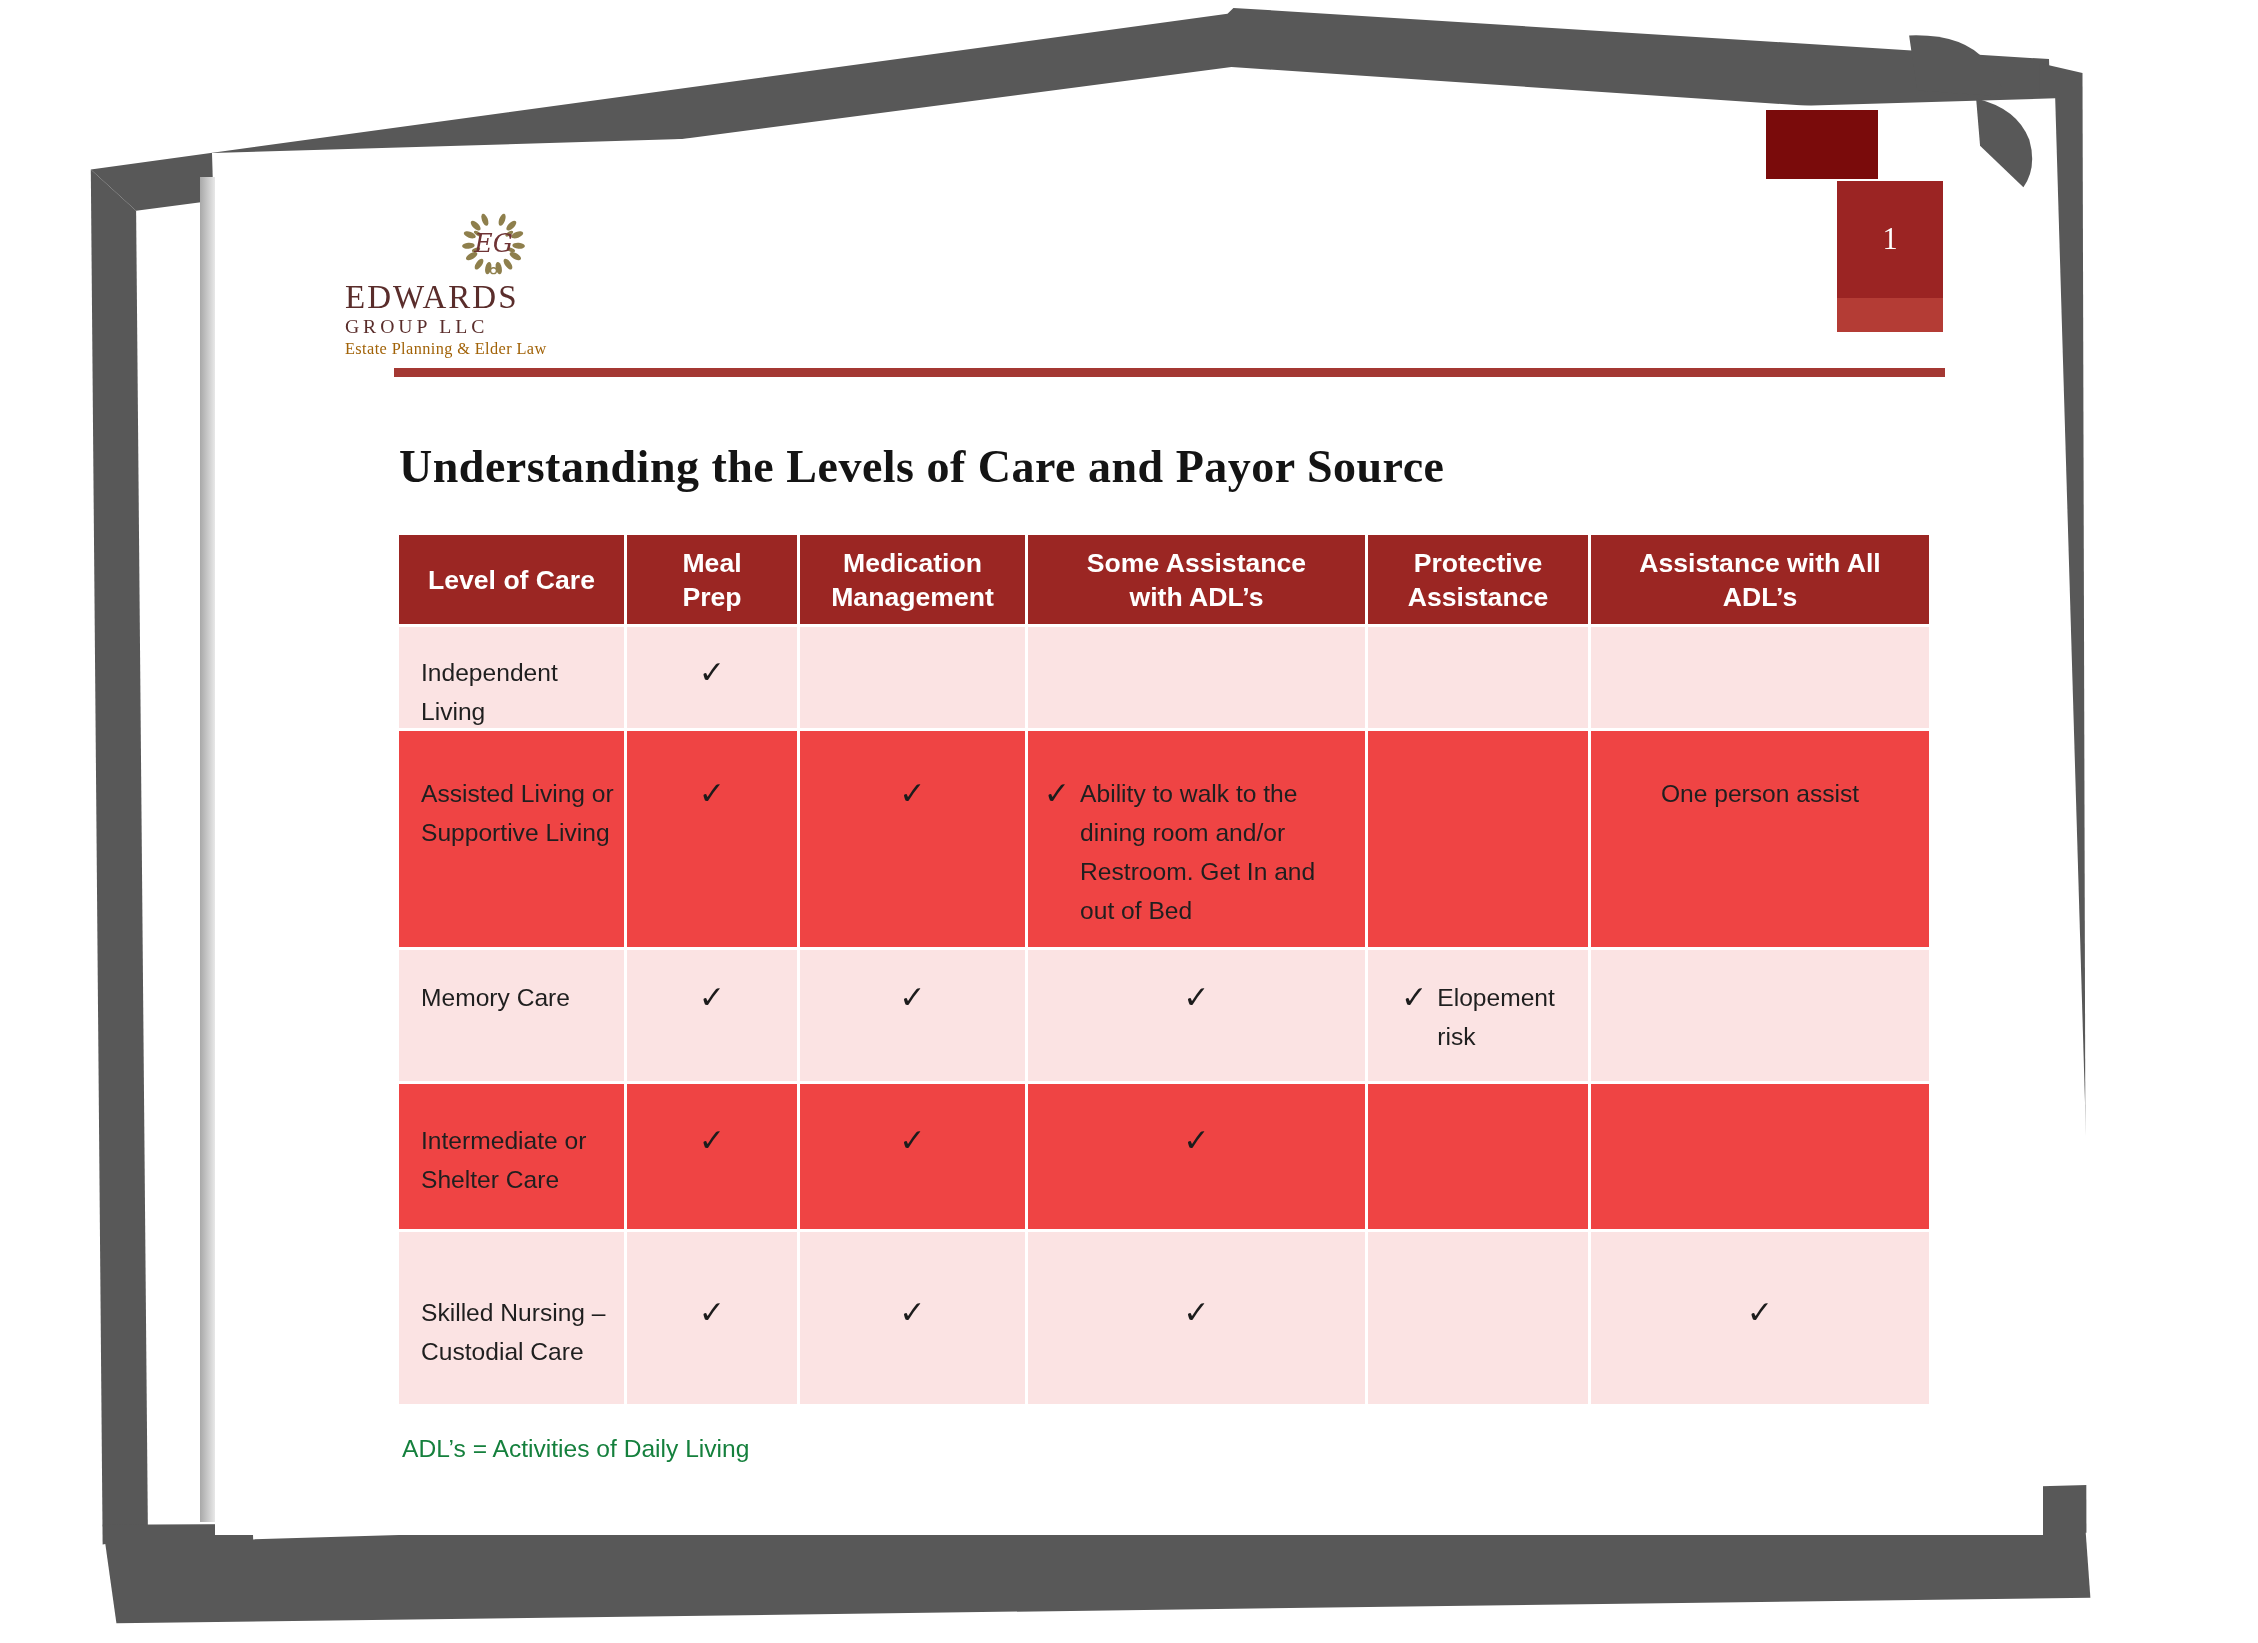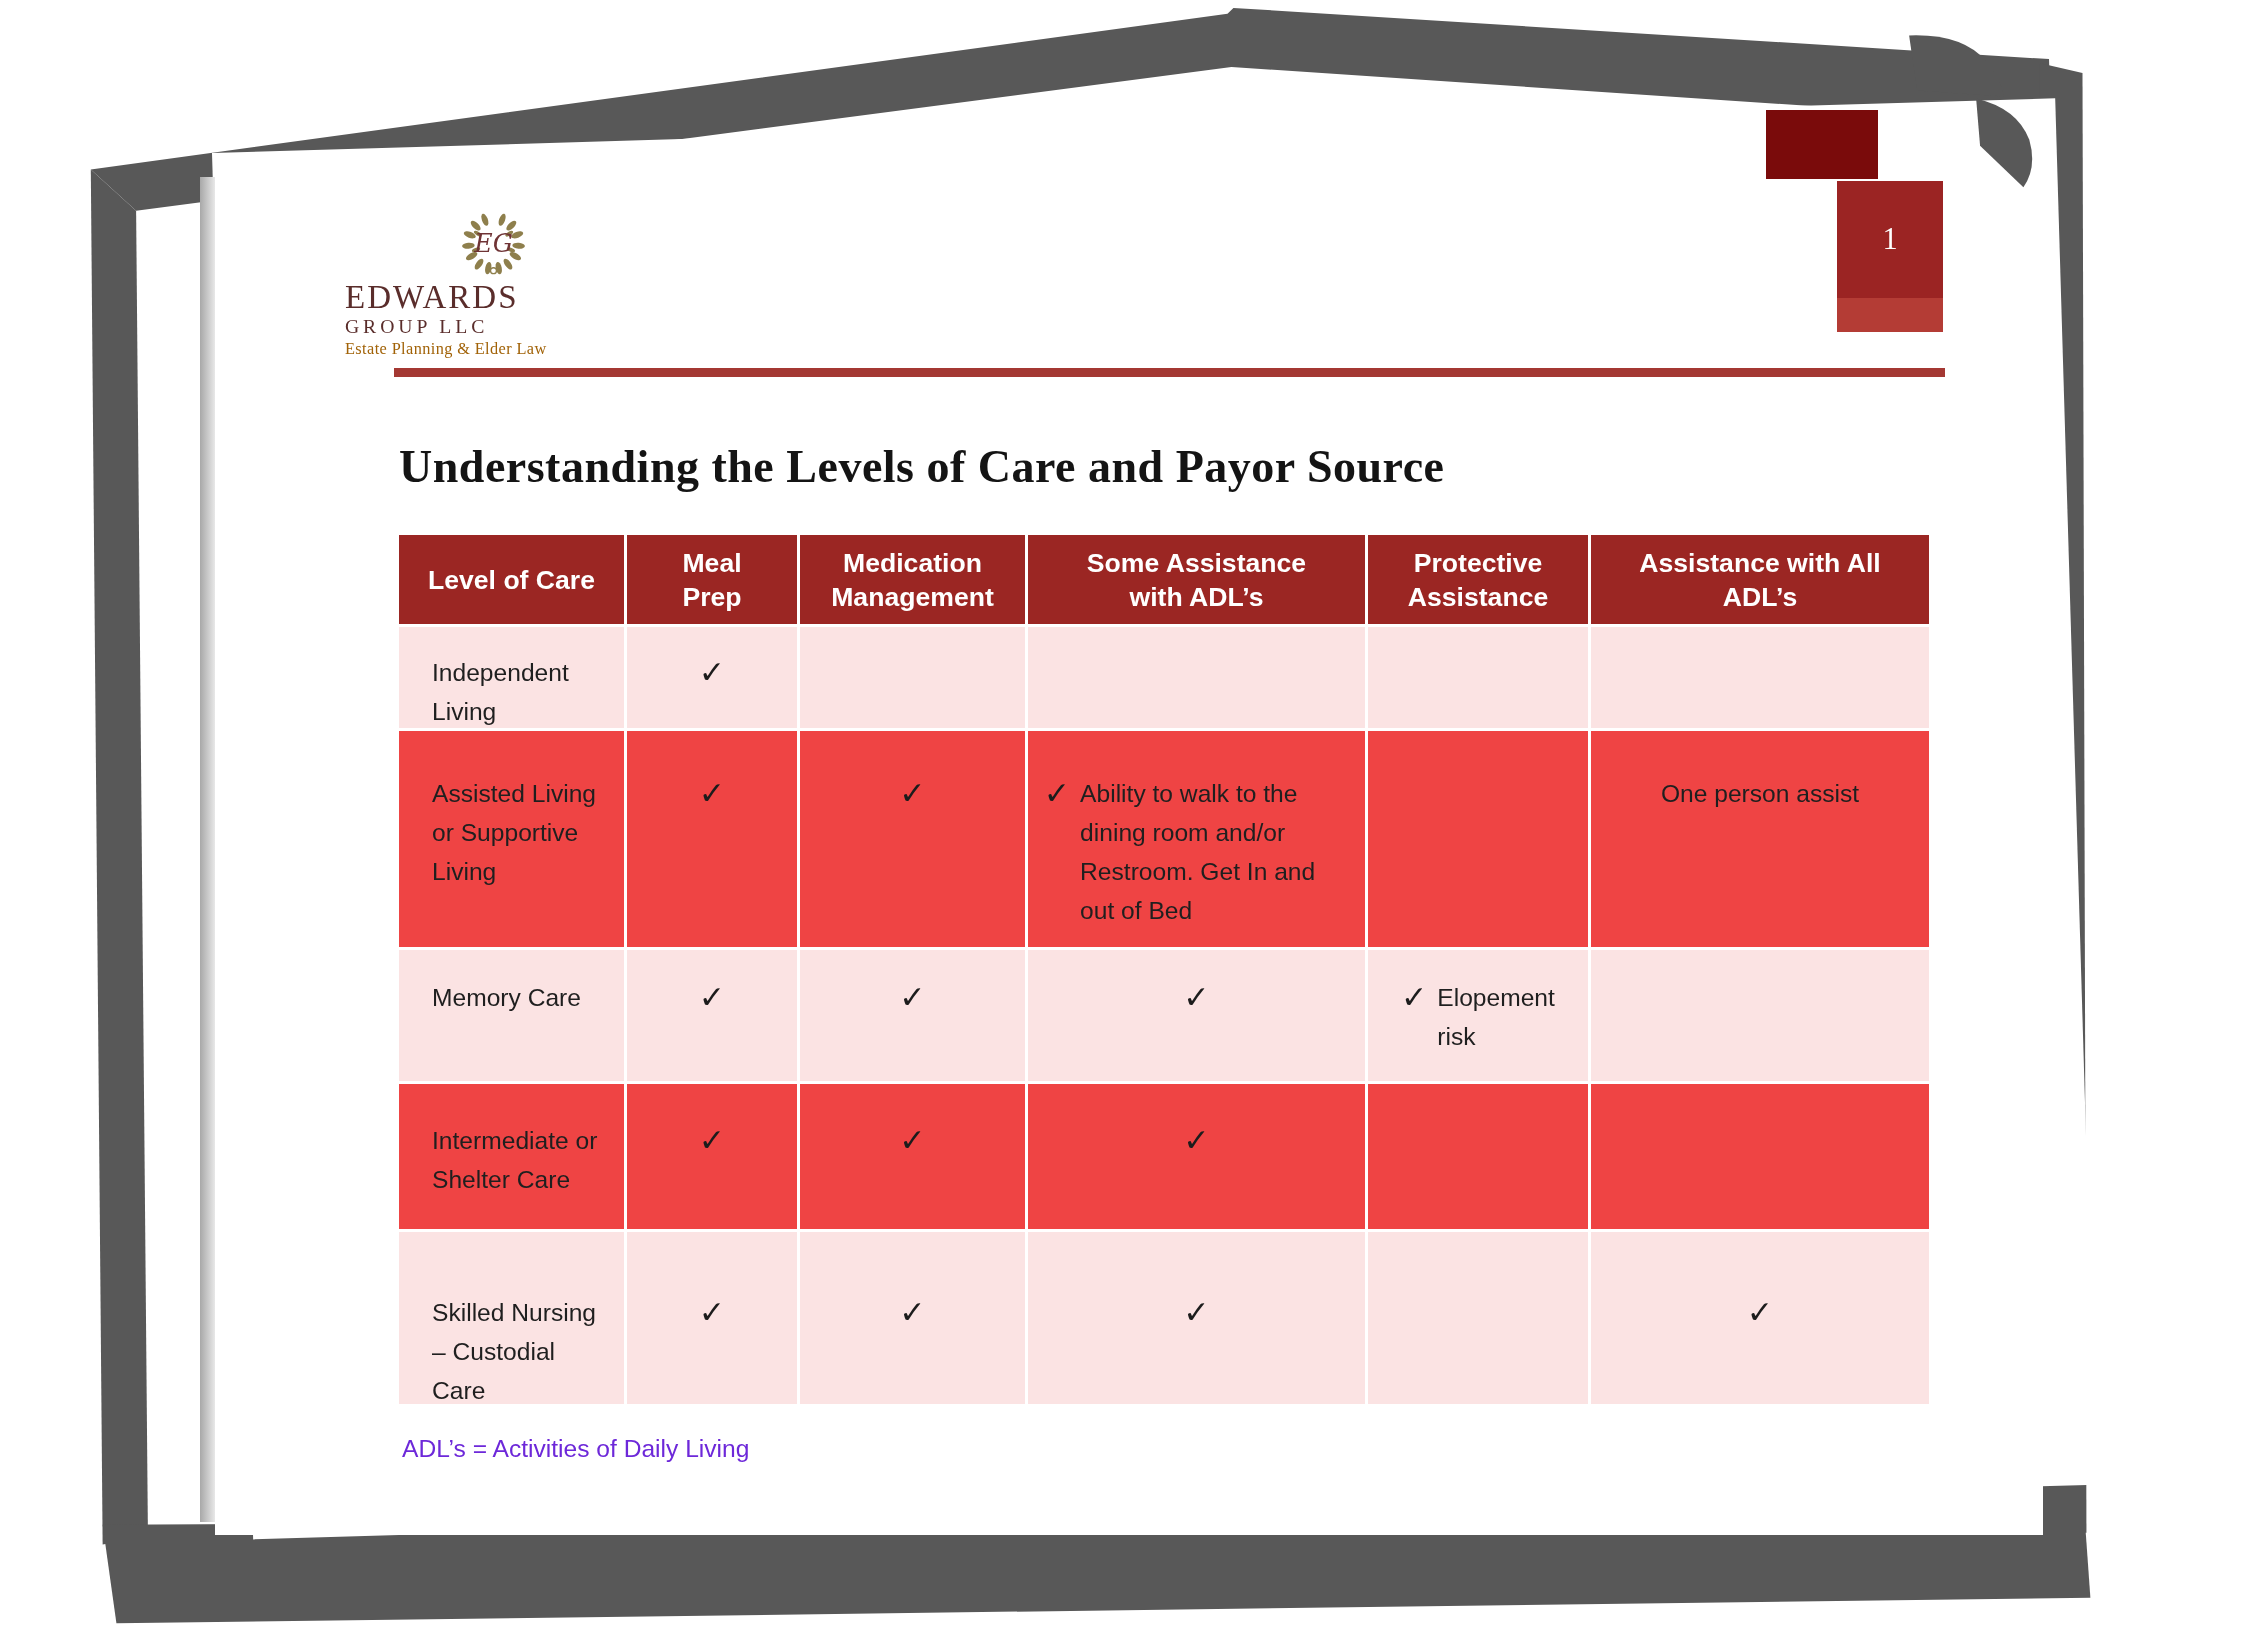--- a/index.html
+++ b/index.html
@@ -65,30 +65,30 @@
   .h.c3{padding:0 51px;}
   .h.c5{padding:0 47px;}
   .cell{display:flex;align-items:flex-start;}
   .pink{background:#FBE3E3;}
   .lite{background:#ef4444;}
   .r0{padding-top:25.6px;}
   .r1{padding-top:43px;}
   .r2{padding-top:27.6px;}
   .r3{padding-top:37px;}
   .r4{padding-top:61px;}
-  .lvl{justify-content:flex-start;padding-left:33px;padding-right:9.9px;text-align:left;}
+  .lvl{justify-content:flex-start;padding-left:22px;padding-right:9.9px;text-align:left;}
   .ctr{justify-content:center;text-align:center;}
   .flx{justify-content:flex-start;text-align:left;padding-left:15.8px;gap:9.9px;}
   .pad34{padding-left:33px;gap:9.9px;justify-content:flex-start;text-align:left;}
   .chk{font-family:"DejaVu Sans",sans-serif;font-size:31.5px;line-height:39px;color:#1c1c1c;}
   .txt{font-size:24.6px;line-height:39px;color:#1f1f1f;}
   .chk:empty,.txt:empty{display:none;}
   .flx .txt{max-width:258px;}
   .pad34 .txt{max-width:138px;}
-  .footnote{position:absolute;left:187px;top:1279px;font-size:24.6px;color:#6d28d9;}
+  .footnote{position:absolute;left:187px;top:1279px;font-size:24.6px;color:#15803d;}
 </style>
 </head>
 <body>
 
 <div class="canvas">
 
   <svg class="backdrop" viewBox="0 0 2293 1668">
     <path fill="#585858" d="M 92 172 L 1246 14 L 1252 8 L 2080 60 L 2082 124 L 1250 68 L 138 214 Z"></path>
     <path fill="#585858" d="M 92 172 L 138 214 L 150 1560 L 104 1568 Z"></path>
     <path fill="#585858" d="M 104 1548 L 2116 1538 L 2122 1622 L 118 1648 Z"></path>

